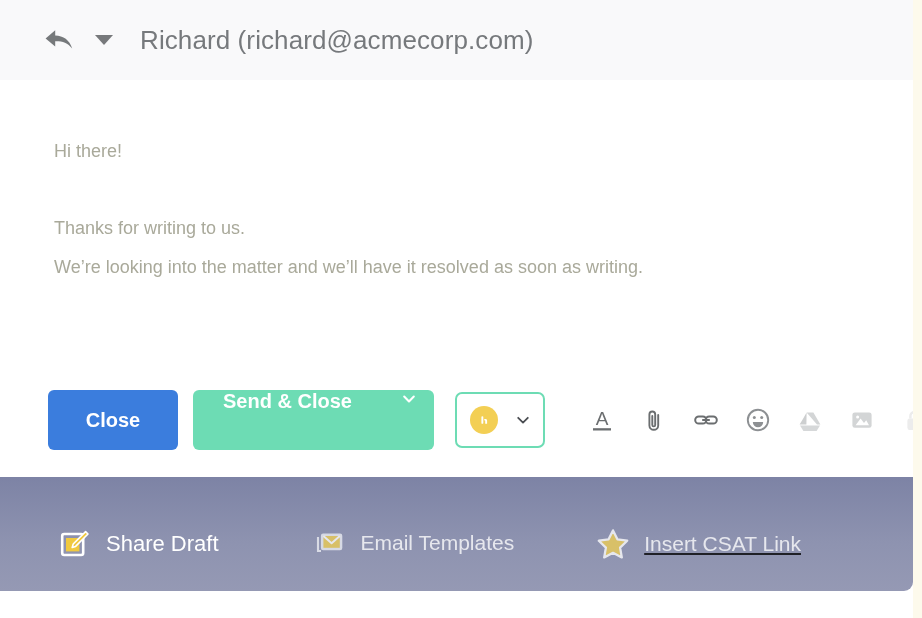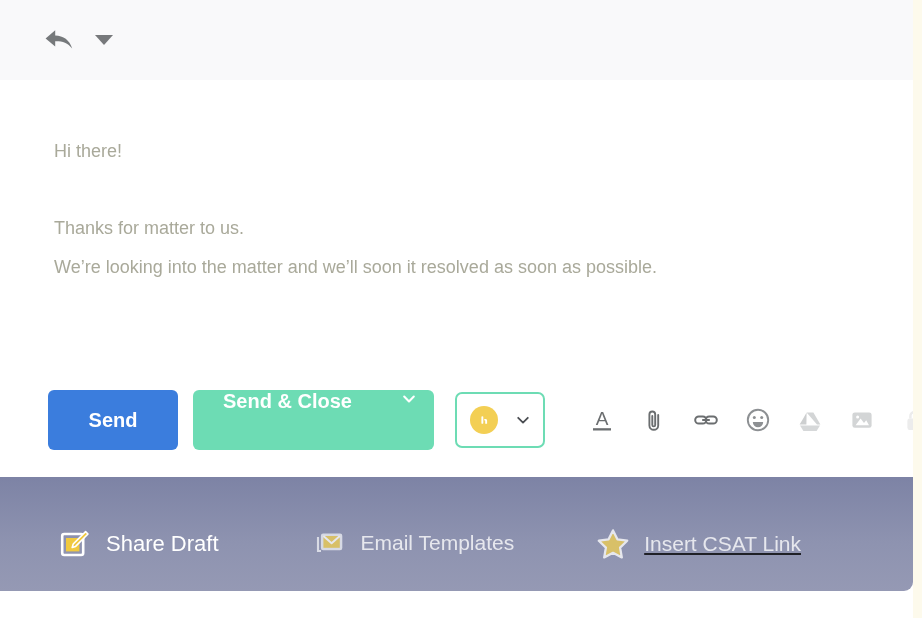--- a/index.html
+++ b/index.html
@@ -241,33 +241,34 @@
 
 <div id="app">
 
   <div class="compose-header">
     <span class="reply-icon-wrap">
       <svg class="reply-icon" viewBox="0 0 30 26" xmlns="http://www.w3.org/2000/svg">
         <path d="M11.2 3.2 L11.2 8.6 C19.5 8.9 25.4 12.9 28.2 21.6 C23.6 15.6 18.1 14.0 11.2 14.2 L11.2 19.6 L1.6 11.4 Z" fill="#76797b"></path>
       </svg>
     </span>
     <span class="header-caret"></span>
+    <span class="recipient">Richard (richard@acmecorp.com)</span>
   </div>
 
   <div class="mail-body">
     <div class="body-line">Hi there!</div>
     <div class="body-gap-lg"></div>
-    <div class="body-line">Thanks for matter to us.</div>
+    <div class="body-line">Thanks for writing to us.</div>
     <div class="body-gap-sm"></div>
-    <div class="body-line">We’re looking into the matter and we’ll soon it resolved as soon as possible.</div>
+    <div class="body-line">We’re looking into the matter and we’ll have it resolved as soon as writing.</div>
   </div>
 
   <div class="action-row">
 
-    <button class="btn-send">Send</button>
+    <button class="btn-send">Close</button>
 
     <div class="split-btn">
       <button class="split-main">Send &amp; Close</button>
       <div class="split-divider"></div>
       <button class="split-caret">
         <svg class="chev" viewBox="0 0 16 16">
           <path d="M3.2 5.6 L8 10.4 L12.8 5.6" fill="none" stroke="#ffffff" stroke-width="2.1" stroke-linecap="round" stroke-linejoin="round"></path>
         </svg>
       </button>
     </div>

